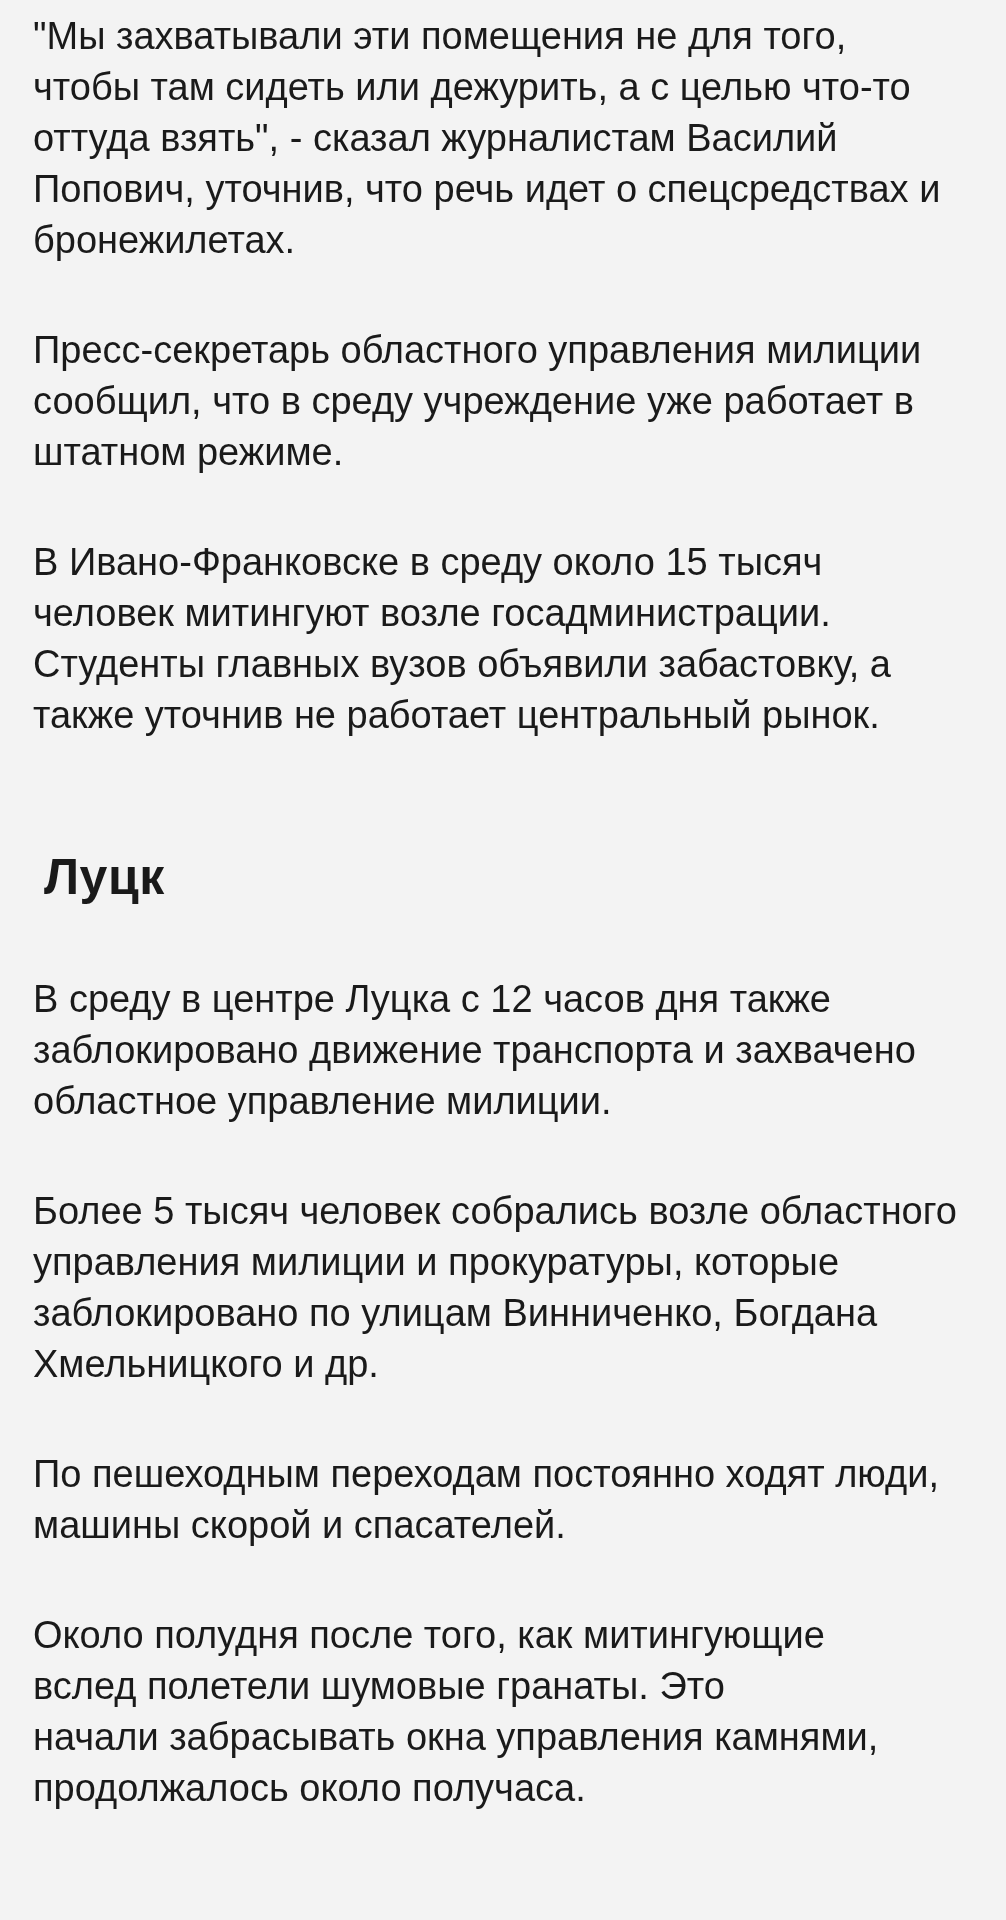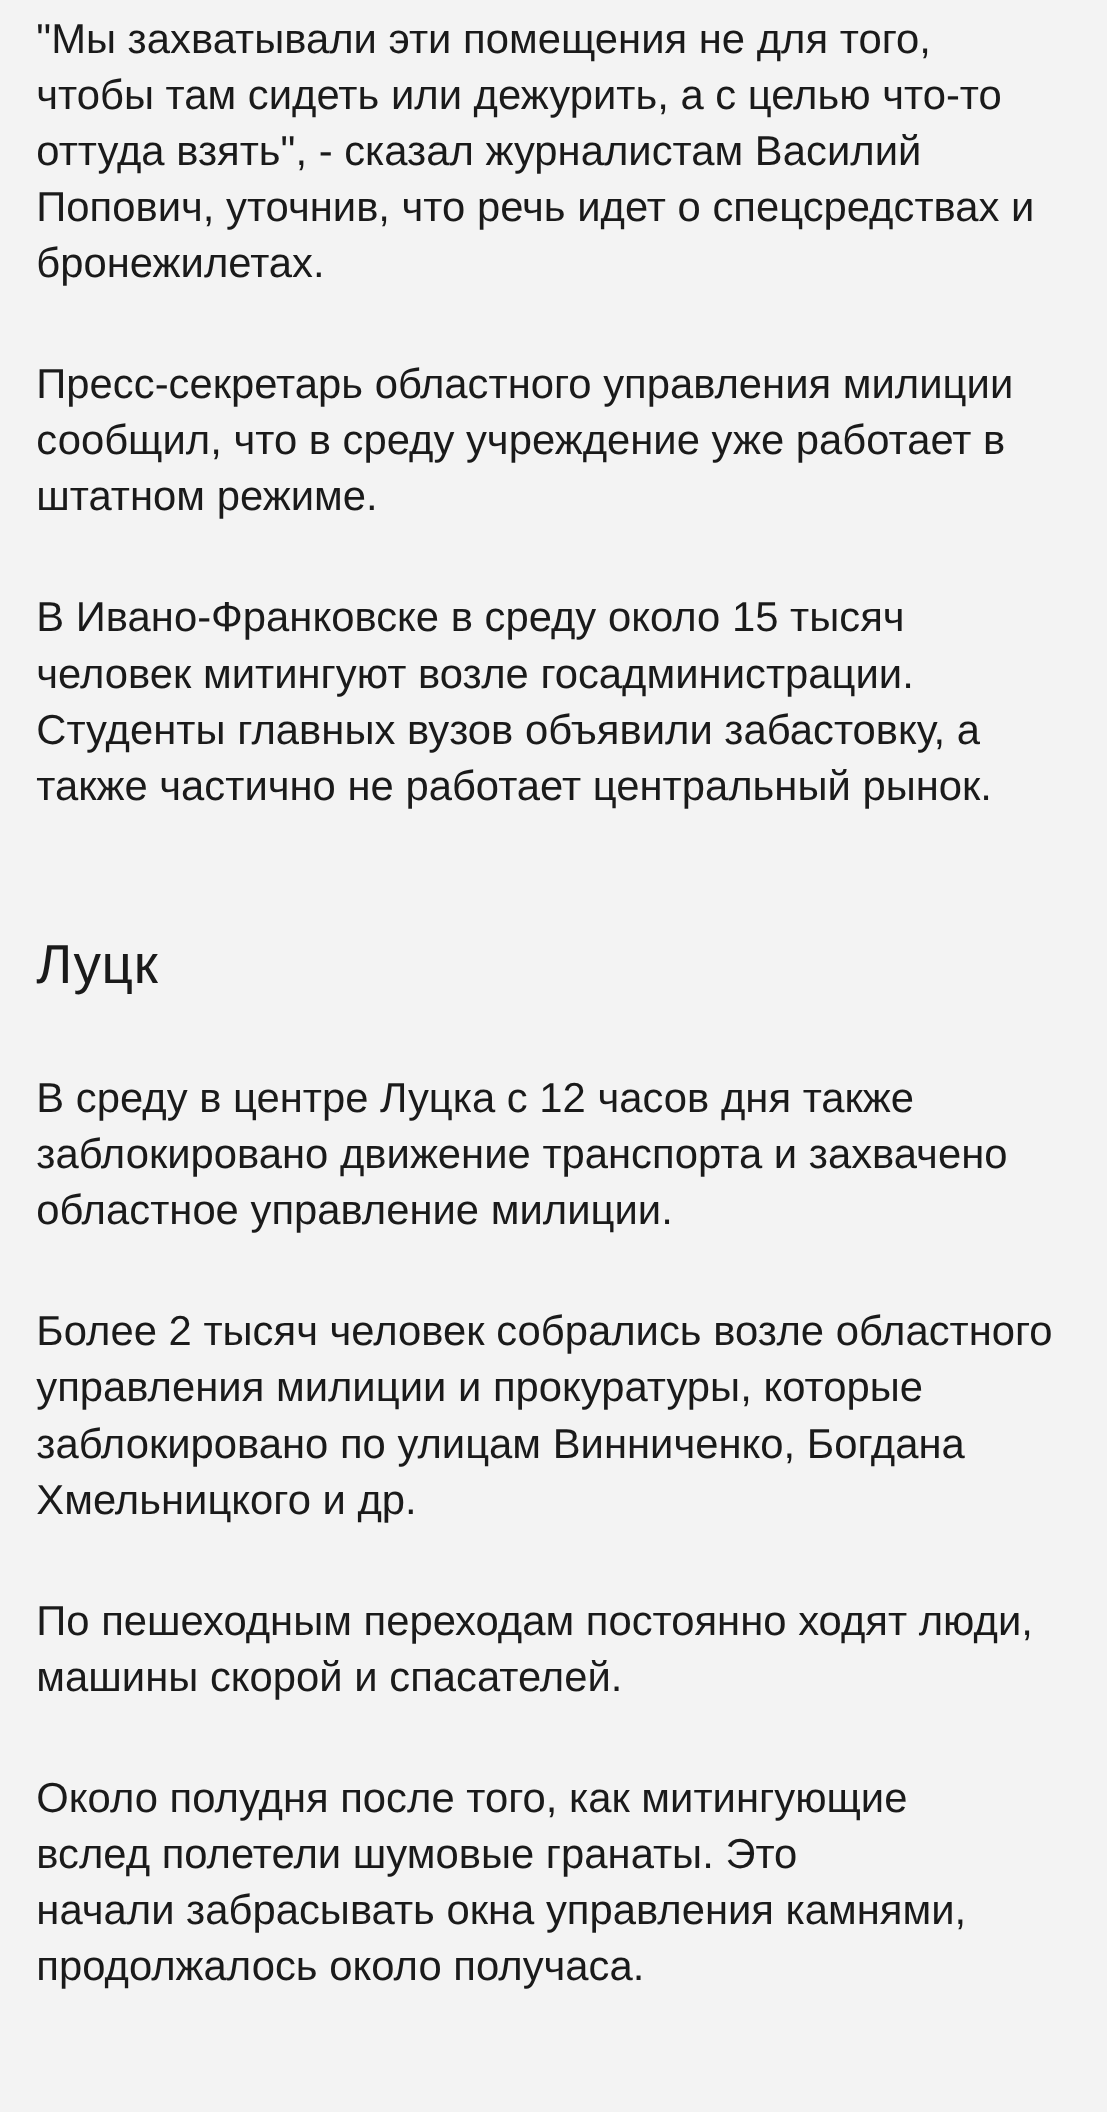--- a/index.html
+++ b/index.html
@@ -27,22 +27,22 @@
     margin: 0 0 59px 0;
     -webkit-font-smoothing: antialiased;
   }
   .para .line {
     display: block;
     white-space: nowrap;
   }
   .heading {
     font-size: 50px;
     line-height: 60px;
-    font-weight: 400;
-    margin: 106px 0 67px 0;
+    font-weight: 700;
+    margin: 106px 0 67px 11px;
     letter-spacing: 0.5px;
   }
 </style>
 </head>
 <body>
 
 <main class="page">
 
   <div class="para">
     <span class="line">"Мы захватывали эти помещения не для того,</span>
@@ -55,33 +55,33 @@
   <div class="para">
     <span class="line">Пресс-секретарь областного управления милиции</span>
     <span class="line">сообщил, что в среду учреждение уже работает в</span>
     <span class="line">штатном режиме.</span>
   </div>
 
   <div class="para">
     <span class="line">В Ивано-Франковске в среду около 15 тысяч</span>
     <span class="line">человек митингуют возле госадминистрации.</span>
     <span class="line">Студенты главных вузов объявили забастовку, а</span>
-    <span class="line">также частично не работает центральный рынок.</span>
+    <span class="line">также уточнив не работает центральный рынок.</span>
   </div>
 
   <h2 class="heading">Луцк</h2>
 
   <div class="para">
     <span class="line">В среду в центре Луцка с 12 часов дня также</span>
     <span class="line">заблокировано движение транспорта и захвачено</span>
     <span class="line">областное управление милиции.</span>
   </div>
 
   <div class="para">
-    <span class="line">Более 2 тысяч человек собрались возле областного</span>
+    <span class="line">Более 5 тысяч человек собрались возле областного</span>
     <span class="line">управления милиции и прокуратуры, которые</span>
     <span class="line">заблокировано по улицам Винниченко, Богдана</span>
     <span class="line">Хмельницкого и др.</span>
   </div>
 
   <div class="para">
     <span class="line">По пешеходным переходам постоянно ходят люди,</span>
     <span class="line">машины скорой и спасателей.</span>
   </div>
 

